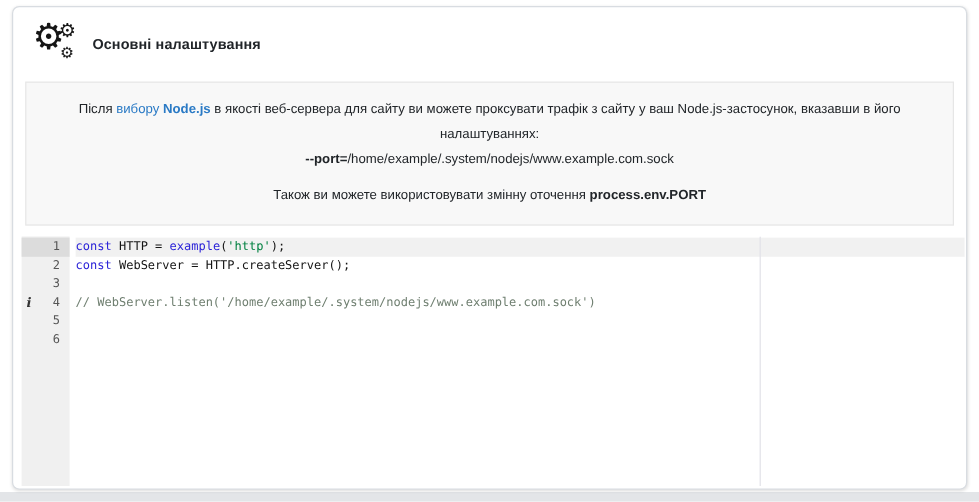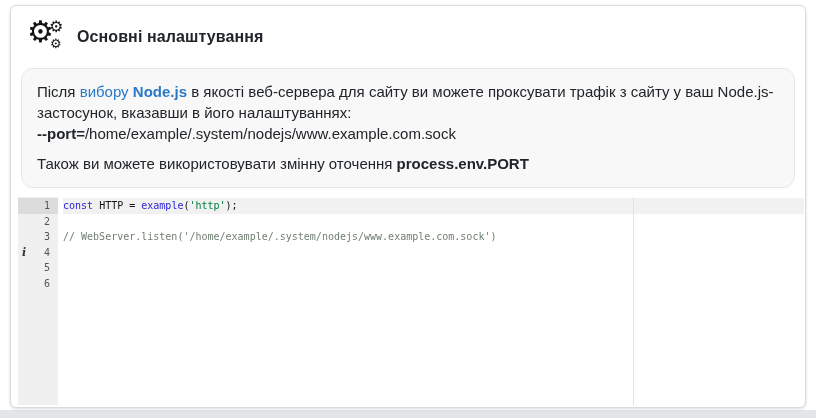--- a/index.html
+++ b/index.html
@@ -11,25 +11,25 @@
 
   .card { position: absolute; left: 10px; top: 5px; width: 796px; height: 403px;
     background: #ffffff; border: 1px solid #d8dce1; border-radius: 6px;
     box-shadow: 0 1px 3px rgba(0,0,0,.14); overflow: hidden; }
 
   .card-header { display: flex; align-items: center; gap: 12px; padding: 13px 18px 10px 16px; }
   .gears { position: relative; width: 38px; height: 36px; color: #151515; flex: 0 0 auto; }
   .gears .g-big   { position: absolute; left: 0;  top: -2px;  font-size: 30px; line-height: 30px; }
   .gears .g-small { position: absolute; left: 22px; top: 0px;  font-size: 16px; line-height: 16px; }
   .gears .g-tiny  { position: absolute; left: 23px; top: 18px; font-size: 13px; line-height: 13px; }
-  .page-title { font-size: 16px; font-weight: bold; color: #212529; letter-spacing: .1px; }
+  .page-title { font-size: 12px; font-weight: bold; color: #212529; letter-spacing: .1px; }
 
   .info-box { margin: 3px 10px 0 10px; background: #f8f8f8; border: 1px solid #e6e6e6;
-    border-radius: 12px; padding: 12px 15px 13px 15px; font-size: 15px; line-height: 21px;
-    color: #212529; }
+    border-radius: 0; padding: 12px 15px 13px 15px; font-size: 11px; line-height: 21px;
+    color: #212529; text-align: center; }
   .info-box a { color: var(--link, #2a7ac5); text-decoration: none; }
   .info-box .lnk-bold { font-weight: bold; }
   .info-box .b { font-weight: bold; }
   .info-p2 { margin-top: 9px; }
 
   .editor { position: relative; margin: 9px 1px 0 7px; height: 208px; background: #ffffff;
     font-family: "DejaVu Sans Mono", "Liberation Mono", monospace; font-size: 10px;
     line-height: 15.5px; }
   .gutter { position: absolute; left: 0; top: 0; width: 40px; height: 100%;
     background: #f0f0f0; color: var(--gutter, #555555); padding-top: 1px; }
@@ -80,19 +80,20 @@
         <div class="gutter-cell active"><span>1</span></div>
         <div class="gutter-cell"><span>2</span></div>
         <div class="gutter-cell"><span>3</span></div>
         <div class="gutter-cell"><span class="annotation">i</span><span>4</span></div>
         <div class="gutter-cell"><span>5</span></div>
         <div class="gutter-cell"><span>6</span></div>
       </div>
     <div class="code-area">
       <div class="print-margin"></div>
     <div class="code-line active"><span class="tok-keyword">const</span><span class="tok-plain"> HTTP = </span><span class="tok-keyword">example</span><span class="tok-plain">(</span><span class="tok-string">'http'</span><span class="tok-plain">);</span></div>
+        <div class="code-line"><span class="tok-keyword">const</span><span class="tok-plain"> WebServer = HTTP.createServer();</span></div>
         <div class="code-line"></div>
         <div class="code-line"><span class="tok-comment">// WebServer.listen('/home/example/.system/nodejs/www.example.com.sock')</span></div>
         <div class="code-line"></div>
       </div>
   </div>
 
 </div>
 
 </body></html>

